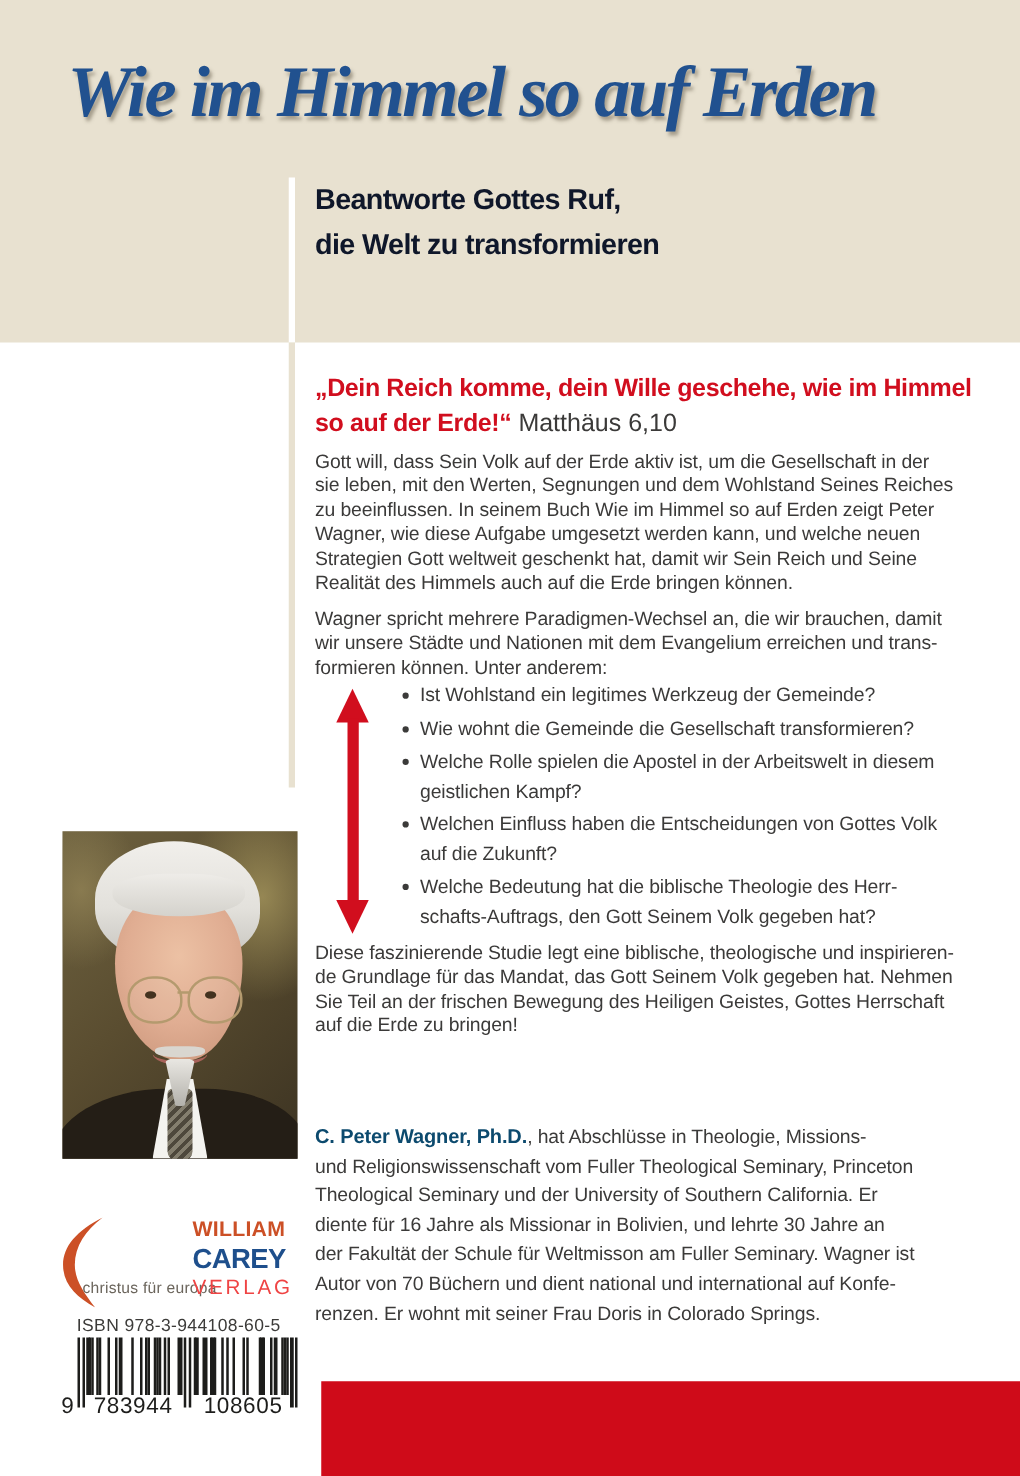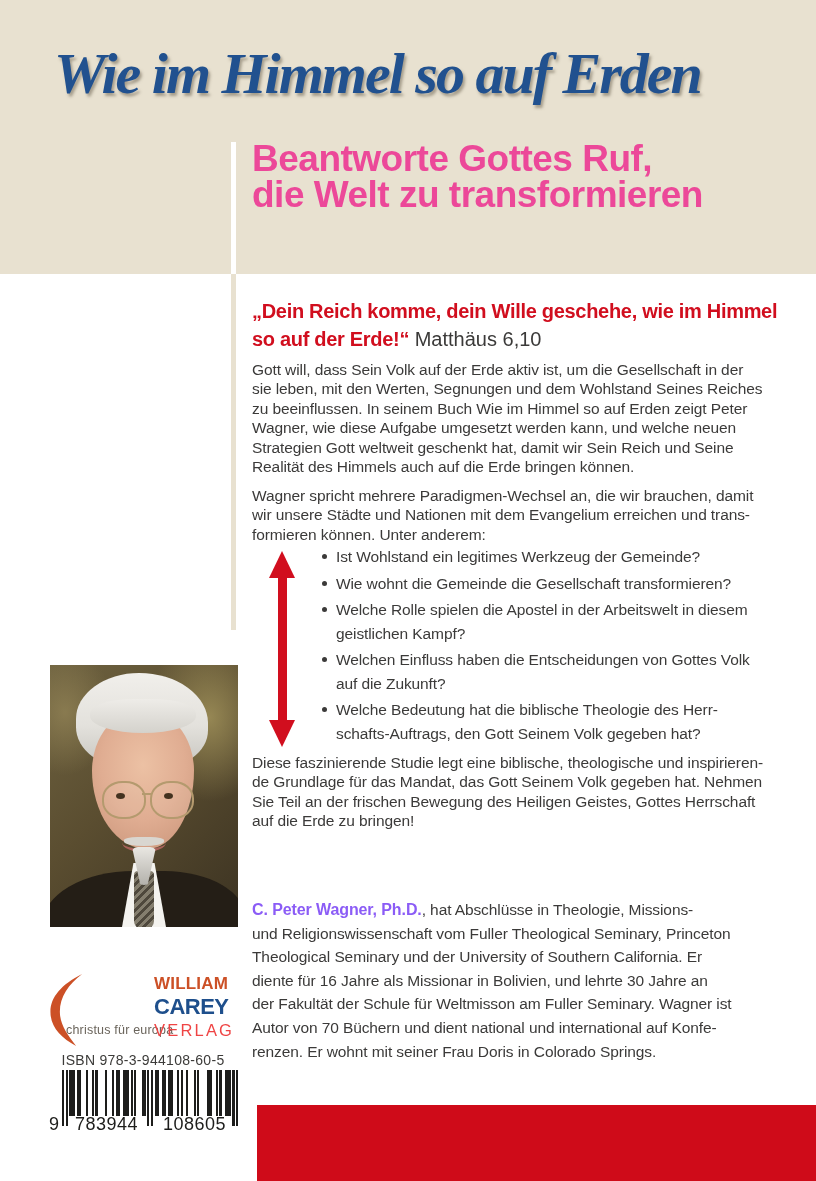--- a/index.html
+++ b/index.html
@@ -14,37 +14,37 @@
   .divider-beige{position:absolute;left:231px;top:274px;width:5px;height:356px;background:#e8e1d0;}
   
   .title{
     position:absolute;left:54px;top:42px;margin:0;
     font-family:"Liberation Serif",serif;font-style:italic;font-weight:bold;
     font-size:58px;line-height:1.1;letter-spacing:-2px;color:#21518f;
     text-shadow:2px 3px 3px rgba(110,100,82,.55);white-space:nowrap;
   }
   .subtitle{
     position:absolute;left:252px;top:141px;
-    font-size:37px;font-weight:bold;line-height:36px;letter-spacing:-.5px;
-    color:#ec4899;white-space:nowrap;
+    font-size:23px;font-weight:bold;line-height:36px;letter-spacing:-.5px;
+    color:#0f172a;white-space:nowrap;
   }
   
   .txt{position:absolute;left:252px;color:#3b3a39;}
   .lines{white-space:nowrap;}
   .quote{top:297px;font-size:20px;font-weight:bold;line-height:28px;color:#d10e1e;letter-spacing:-.3px;}
   .quote .ref{font-weight:normal;color:#3b3a39;letter-spacing:0;}
   .body-par{font-size:15.5px;line-height:19.4px;letter-spacing:-.1px;}
   .p1{top:360px;} .p2{top:486px;} .p3{top:753px;}
   .bullets{top:545px;margin:0;padding:0 0 0 84px;list-style:none;}
   .bullets li{position:relative;line-height:23.5px;margin-bottom:3px;}
   .bullets li::before{
     content:"";position:absolute;left:-14px;top:9px;width:5px;height:5px;border-radius:50%;background:#3b3a39;
   }
   .bio{top:898px;font-size:15.5px;line-height:23.6px;letter-spacing:-.1px;}
-  .bio .author-name{color:#8b5cf6;font-weight:bold;font-size:16px;}
+  .bio .author-name{color:#0c4a6e;font-weight:bold;font-size:16px;}
   
   .arrow{position:absolute;left:269px;top:551px;width:26px;height:196px;}
   .arrow .head-up,.arrow .head-down{position:absolute;left:0;width:0;height:0;border-left:13px solid transparent;border-right:13px solid transparent;}
   .arrow .head-up{top:0;border-bottom:27px solid #d10e1e;}
   .arrow .head-down{bottom:0;border-top:27px solid #d10e1e;}
   .arrow .shaft{position:absolute;left:8.5px;top:24px;width:9px;height:148px;background:#d10e1e;}
   
   .photo{
     position:absolute;left:50px;top:665px;width:188px;height:262px;overflow:hidden;
     background:

